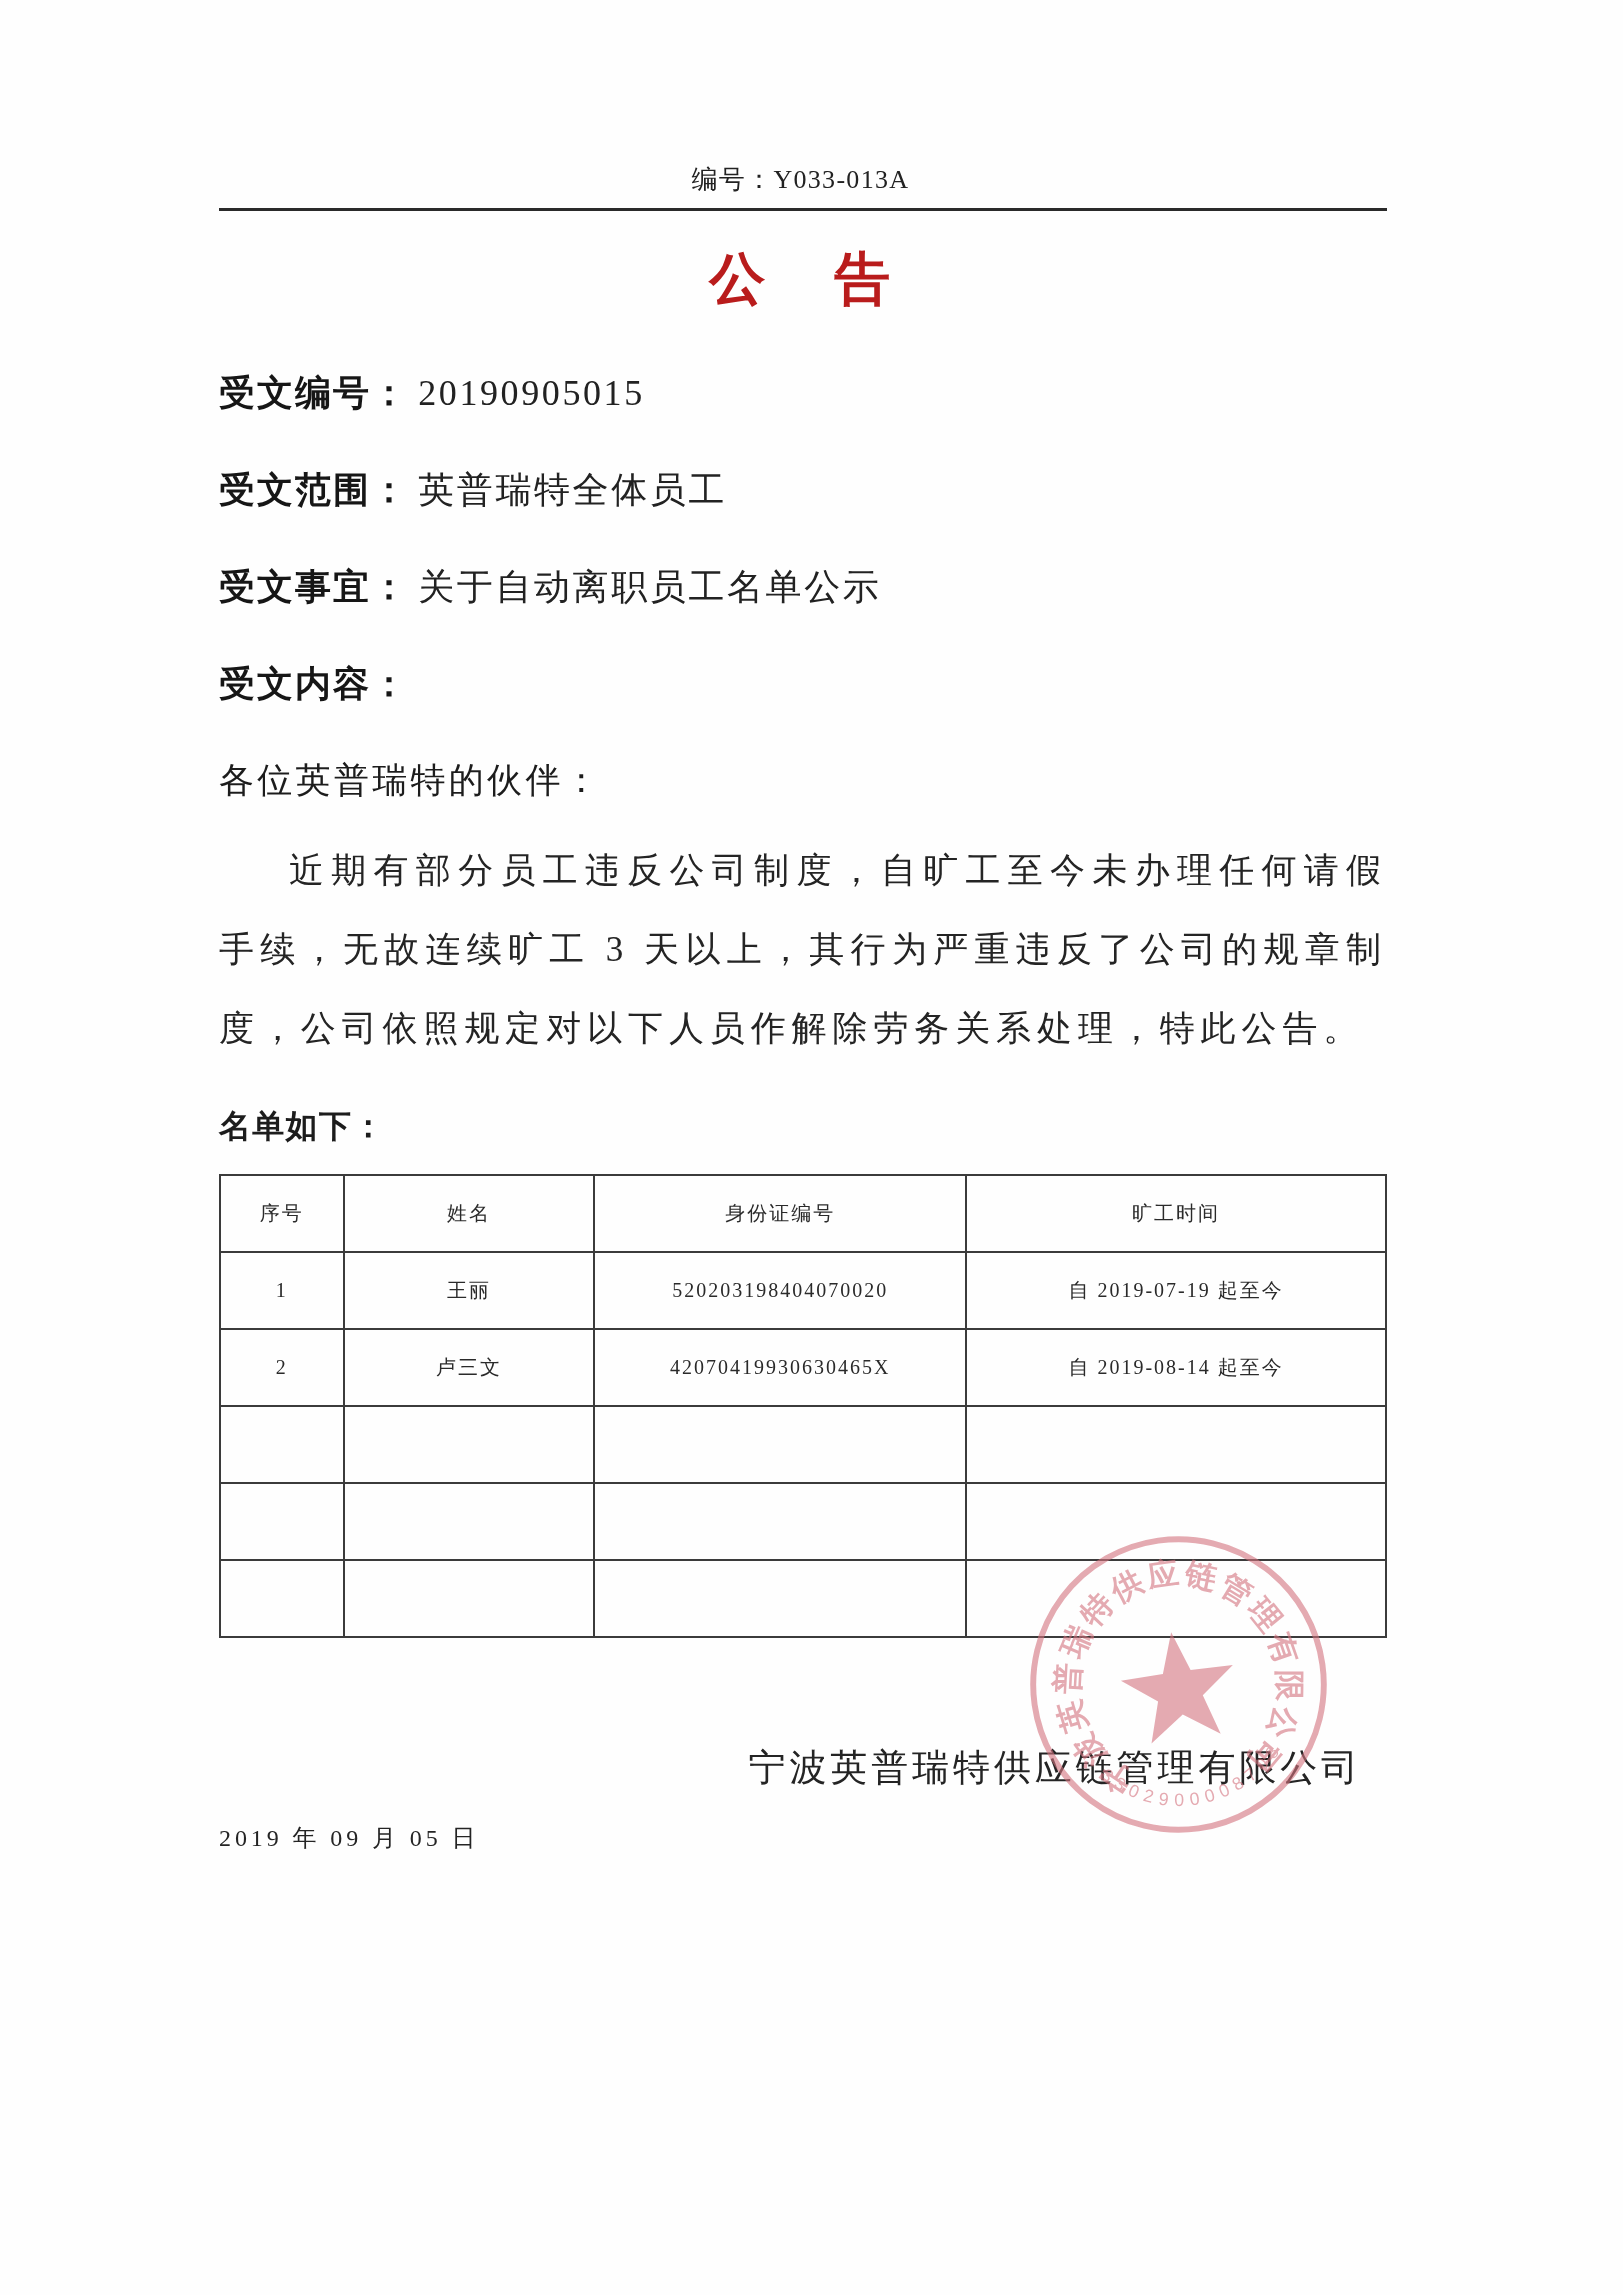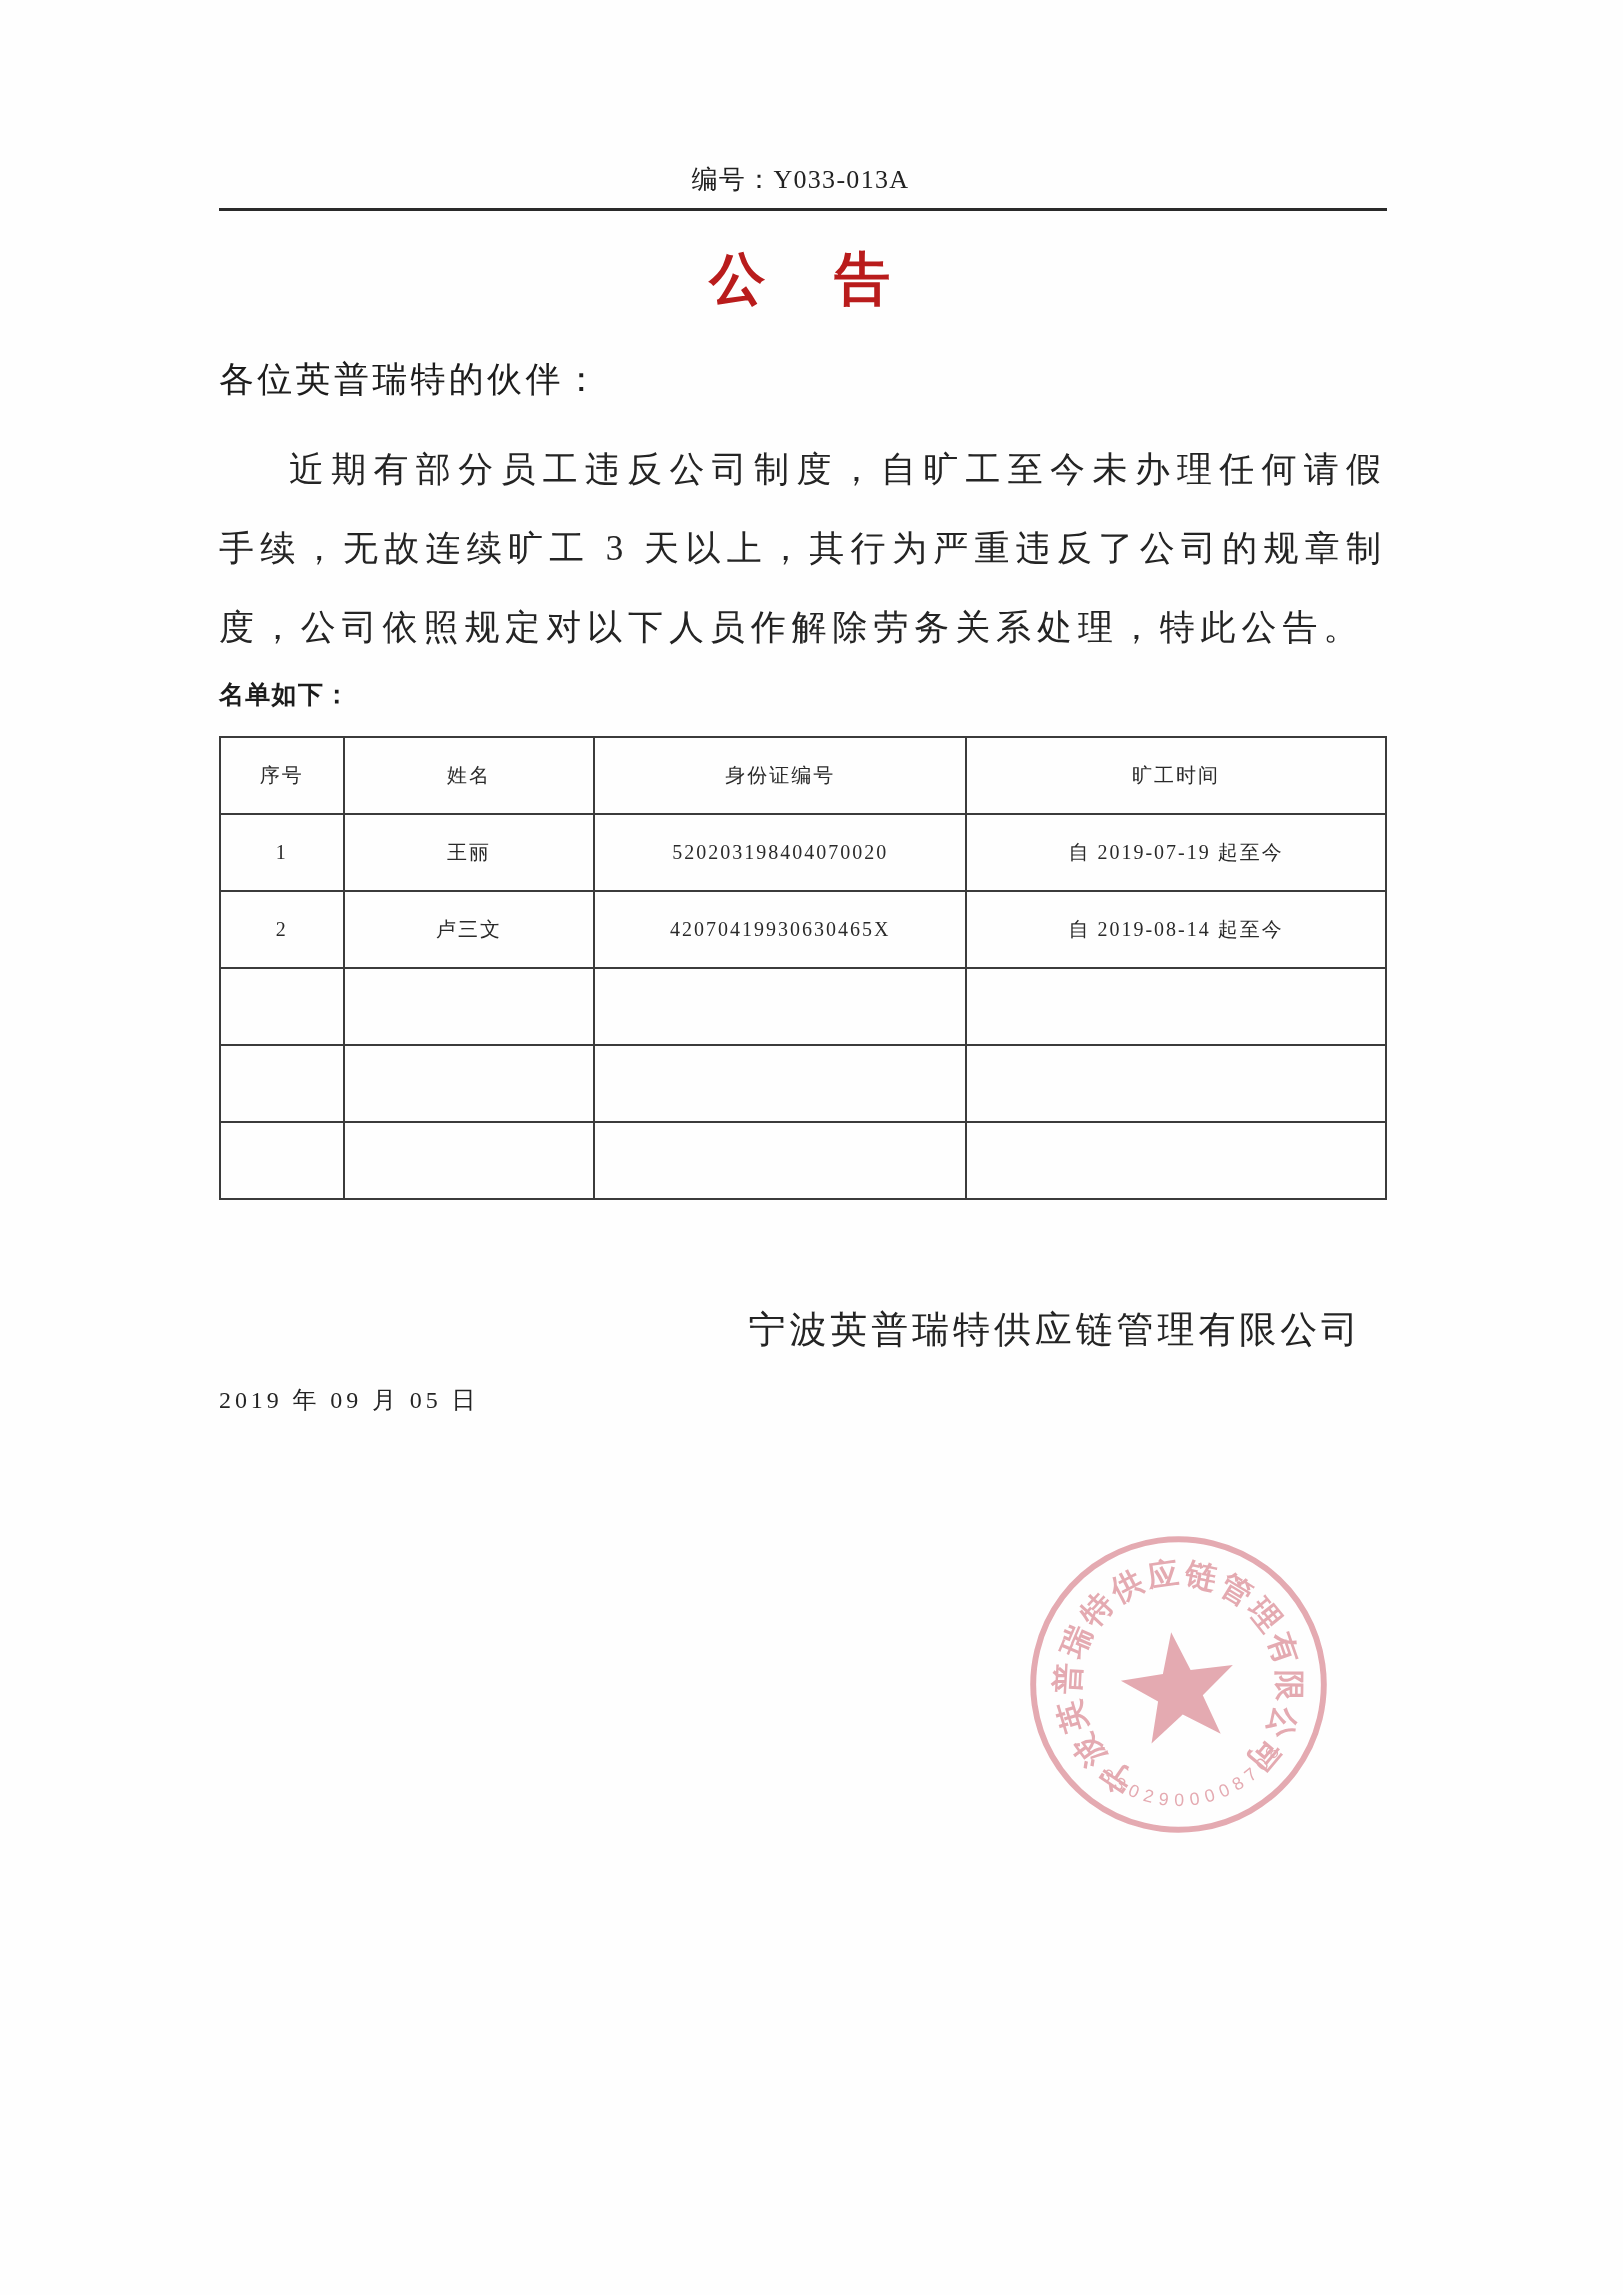--- a/index.html
+++ b/index.html
@@ -75,24 +75,24 @@
   .paragraph {
     margin-top: 27.5px;
     font-size: 35px;
     line-height: 2.26;
     letter-spacing: 5.9px;
     text-align: justify;
     text-indent: 2em;
     color: #242424;
   }
   .list-intro {
-    margin-top: 11px;
-    font-family: "Liberation Sans", sans-serif;
-    font-weight: bold;
-    font-size: 25px;
+    margin-top: 37px;
+    font-family: "Liberation Sans", sans-serif;
+    font-weight: bold;
+    font-size: 32px;
     letter-spacing: 1.3px;
   }
 
   
   table.roster {
     margin-top: 25px;
     width: 100%;
     border-collapse: collapse;
     table-layout: fixed;
   }
@@ -160,20 +160,34 @@
 <body>
 
 <div class="page">
   <div class="content">
 
     <div class="doc-code">编号：Y033-013A</div>
     <div class="header-rule"></div>
 
     <div class="title">公　告</div>
 
+    <div class="fields">
+      <div class="field-line">
+        <span class="field-label">受文编号：</span><span class="field-value">20190905015</span>
+      </div>
+      <div class="field-line">
+        <span class="field-label">受文范围：</span><span class="field-value">英普瑞特全体员工</span>
+      </div>
+      <div class="field-line">
+        <span class="field-label">受文事宜：</span><span class="field-value">关于自动离职员工名单公示</span>
+      </div>
+      <div class="field-line">
+        <span class="field-label">受文内容：</span><span class="field-value"></span>
+      </div>
+    </div>
 
     <div class="salutation">各位英普瑞特的伙伴：</div>
 
     <div class="paragraph">近期有部分员工违反公司制度，自旷工至今未办理任何请假手续，无故连续旷工 3 天以上，其行为严重违反了公司的规章制度，公司依照规定对以下人员作解除劳务关系处理，特此公告。</div>
 
     <div class="list-intro">名单如下：</div>
 
     <table class="roster">
       <colgroup>
           <col class="c0">

